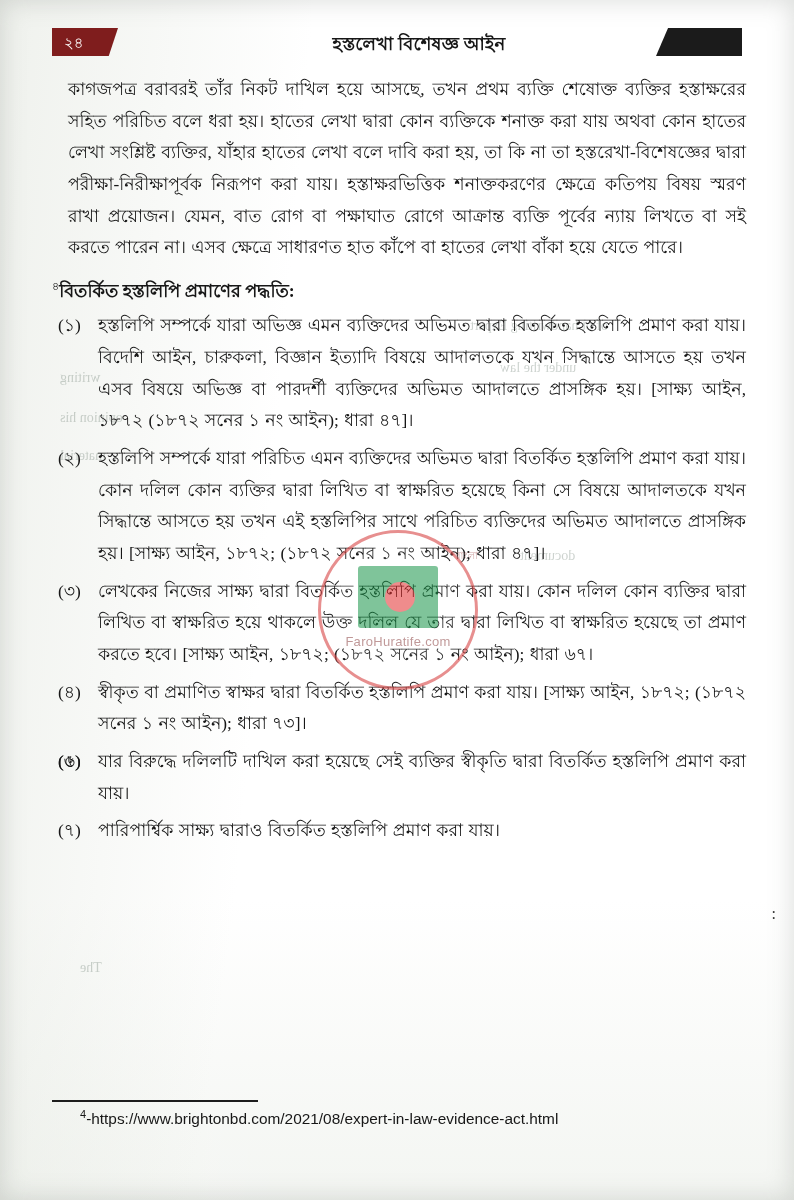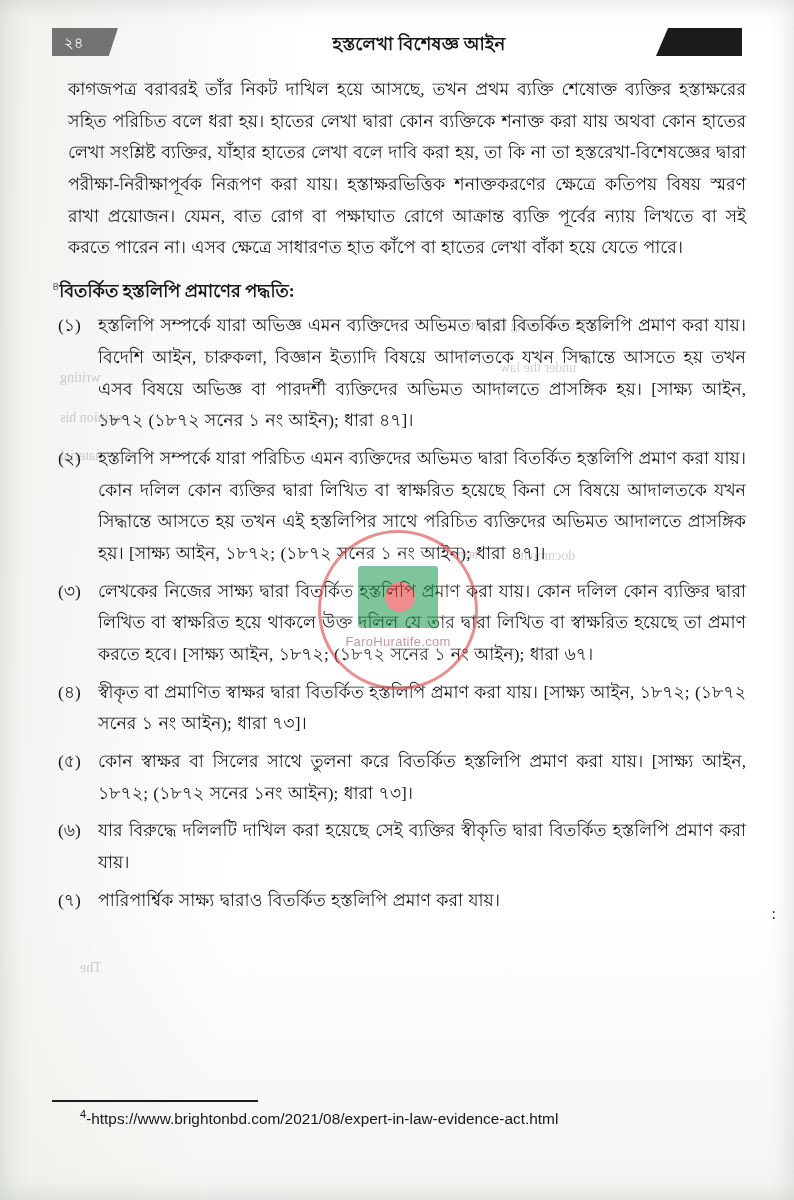--- a/index.html
+++ b/index.html
@@ -50,21 +50,21 @@
     top: 28px;
     right: 52px;
     height: 30px;
   }
   .hdr-left-shape {
     position: absolute;
     left: 0;
     top: 0;
     width: 66px;
     height: 28px;
-    background: #737373;
+    background: #7f1d1d;
     clip-path: polygon(0 0, 100% 0, 86% 100%, 0 100%);
     text-decoration: underline;
   }
   .hdr-left-shape .pg {
     position: absolute;
     left: 12px;
     top: 3px;
     color: #ffffff;
     font-size: 15px;
     font-family: "Liberation Sans", sans-serif;
@@ -278,21 +278,20 @@
       <li>
         <span class="num">(৩)</span>
         <span>লেখকের নিজের সাক্ষ্য দ্বারা বিতর্কিত হস্তলিপি প্রমাণ করা যায়। কোন দলিল কোন ব্যক্তির দ্বারা লিখিত বা স্বাক্ষরিত হয়ে থাকলে উক্ত দলিল যে তার দ্বারা লিখিত বা স্বাক্ষরিত হয়েছে তা প্রমাণ করতে হবে। [সাক্ষ্য আইন, ১৮৭২; (১৮৭২ সনের ১ নং আইন); ধারা ৬৭।</span>
       </li>
       <li>
         <span class="num">(৪)</span>
         <span>স্বীকৃত বা প্রমাণিত স্বাক্ষর দ্বারা বিতর্কিত হস্তলিপি প্রমাণ করা যায়। [সাক্ষ্য আইন, ১৮৭২; (১৮৭২ সনের ১ নং আইন); ধারা ৭৩]।</span>
       </li>
       <li>
         <span class="num">(৫)</span>
-        <span>কোন স্বাক্ষর বা সিলের সাথে তুলনা করে বিতর্কিত হস্তলিপি প্রমাণ করা যায়। [সাক্ষ্য আইন, ১৮৭২; (১৮৭২ সনের ১নং আইন); ধারা ৭৩]।</span>
       </li>
       <li>
         <span class="num">(৬)</span>
         <span>যার বিরুদ্ধে দলিলটি দাখিল করা হয়েছে সেই ব্যক্তির স্বীকৃতি দ্বারা বিতর্কিত হস্তলিপি প্রমাণ করা যায়।</span>
       </li>
       <li>
         <span class="num">(৭)</span>
         <span>পারিপার্শ্বিক সাক্ষ্য দ্বারাও বিতর্কিত হস্তলিপি প্রমাণ করা যায়।</span>
       </li>
     </ol>

